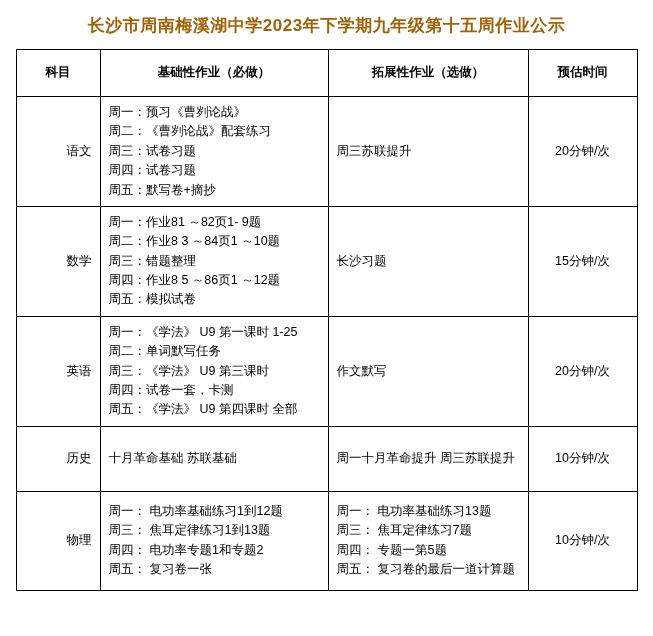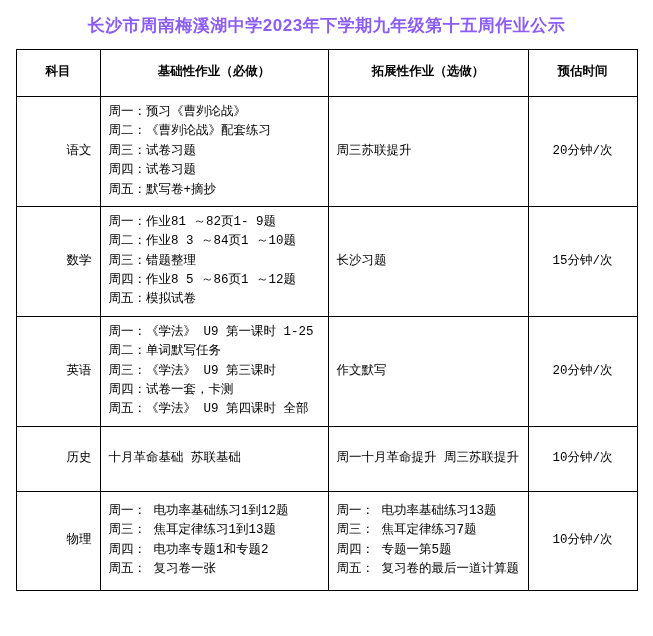--- a/index.html
+++ b/index.html
@@ -19,35 +19,34 @@
     height: 636px;
     position: relative;
     background: #ffffff;
   }
   .doc-title {
     text-align: center;
     font-size: 17px;
     font-weight: bold;
     letter-spacing: 0.5px;
     padding: 14px 10px 12px 10px;
-    color: #8b5cf6;
+    color: #a16207;
   }
   table.hw-table {
     border-collapse: collapse;
     width: 621px;
     margin: 0 auto;
     table-layout: fixed;
   }
   table.hw-table td, table.hw-table th {
     border: 1px solid #000000;
     vertical-align: middle;
     padding: 6px 8px;
     font-size: 12.5px;
     line-height: 1.55;
-    font-family: Liberation Mono, monospace;
   }
   thead th {
     text-align: center;
     font-weight: bold;
     font-size: 13.5px;
     height: 34px;
     padding: 4px 4px;
   }
   .col-subject { width: 84px; }
   .col-basic   { width: 228px; }

